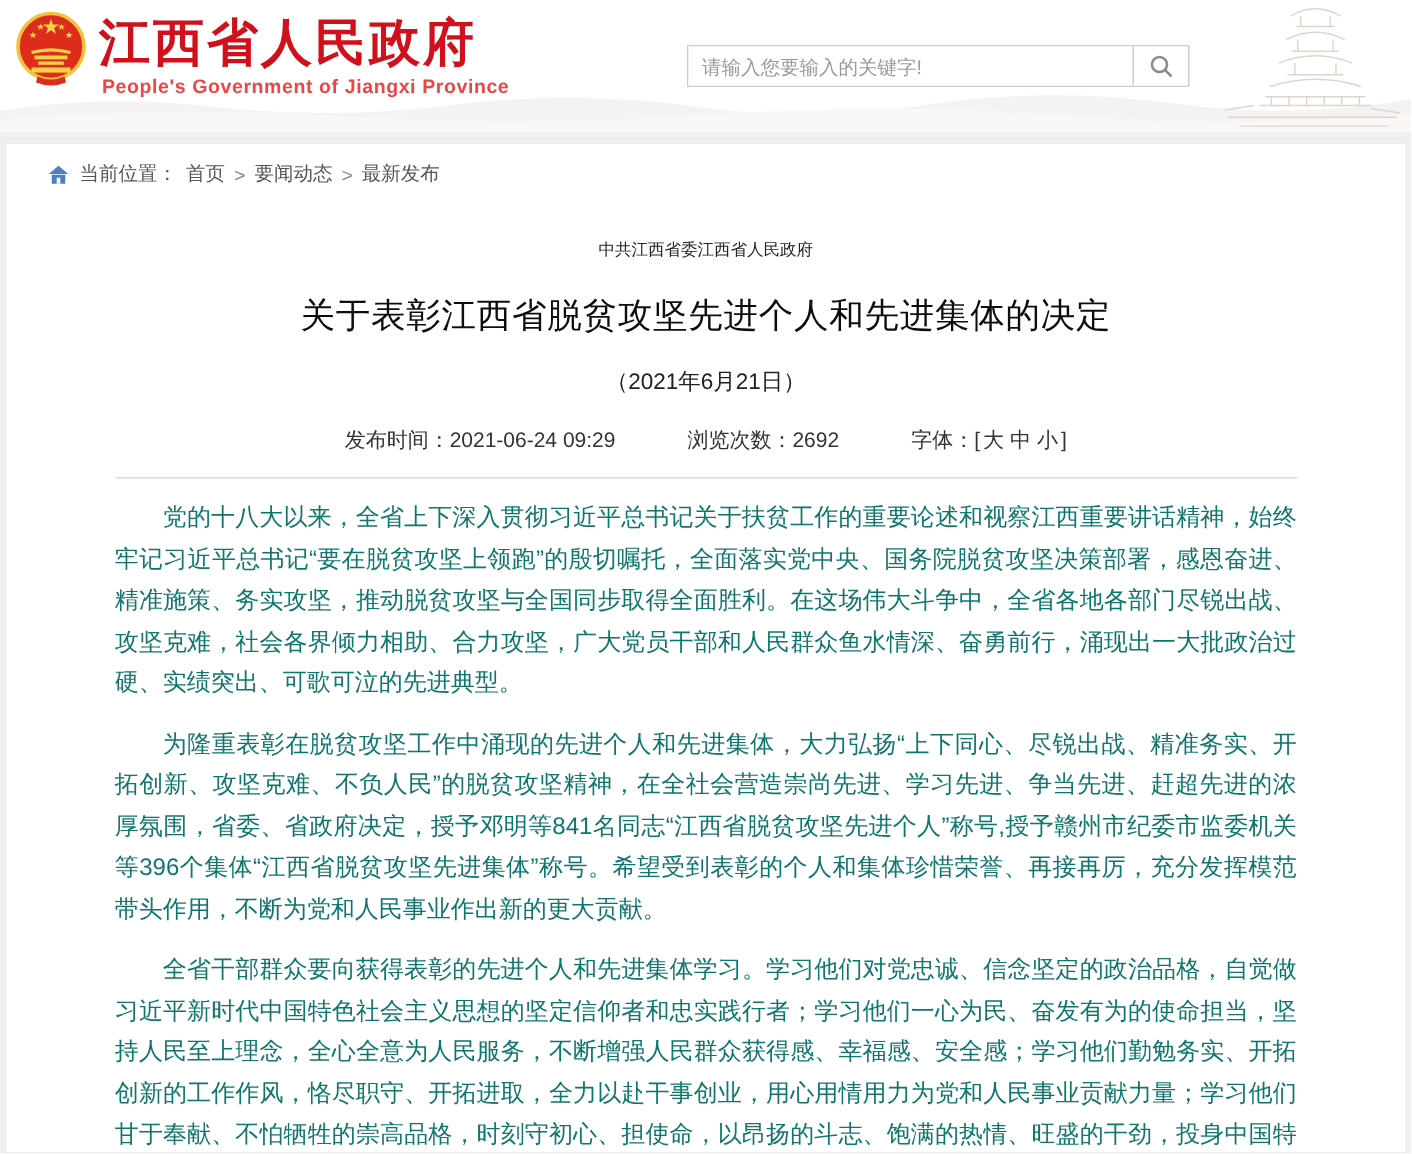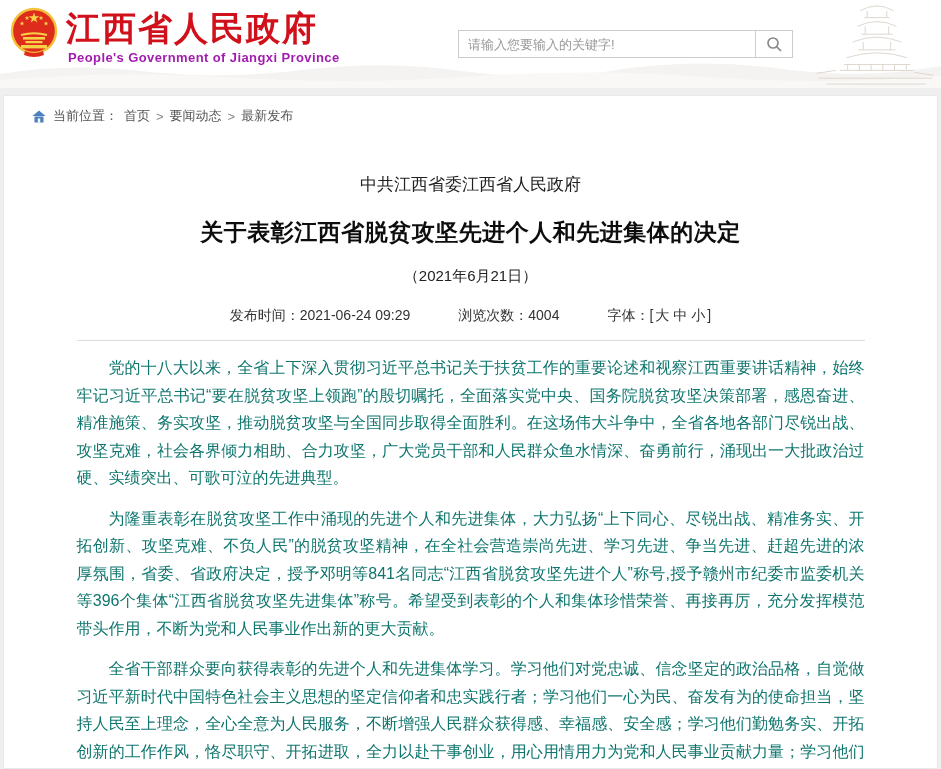--- a/index.html
+++ b/index.html
@@ -7,21 +7,21 @@
   body { font-family:"Liberation Sans","DejaVu Sans",sans-serif; background:#fff; }
   .page { position:relative; width:941px; height:769px; overflow:hidden; background:#fff; }
 
   
   .site-header { position:relative; width:941px; height:88px; background:#fff; overflow:hidden; }
   .mountains { position:absolute; left:0; bottom:0; width:941px; height:34px; pointer-events:none; }
   .pagoda { position:absolute; right:6px; top:0; width:120px; height:88px; pointer-events:none; }
   .logo { position:absolute; left:10px; top:4px; width:420px; height:70px; cursor:pointer; }
   .emblem { position:absolute; left:0; top:2px; width:48px; height:54px; }
   .site-name { position:absolute; left:56px; top:2px; font-size:34px; font-weight:700; color:#d0111b; letter-spacing:2px; white-space:nowrap; }
-  .site-name-en { position:absolute; left:58px; top:46px; font-size:13px; font-weight:700; color:#a21caf; letter-spacing:0.4px; white-space:nowrap; }
+  .site-name-en { position:absolute; left:58px; top:46px; font-size:13px; font-weight:700; color:#ef4444; letter-spacing:0.4px; white-space:nowrap; }
   .top-links { position:absolute; left:458px; top:4px; width:299px; text-align:right; font-size:12.5px; color:#333; }
   .top-links .lnk { cursor:pointer; color:#333; }
   .top-links .sep { color:#999; padding:0 5px; }
   .searchbar { position:absolute; left:458px; top:30px; width:335px; height:28px; border:1px solid #ccc; background:#fff; display:flex; }
   .searchbar input { flex:1; border:none; outline:none; padding:0 9px; font-size:13px; color:#444; font-family:inherit; }
   .searchbar input::placeholder { color:#9a9a9a; }
   .search-btn { width:37px; border-left:1px solid #ccc; background:#fff; display:flex; align-items:center; justify-content:center; cursor:pointer; }
 
   
   .lower { background:#efefef; padding:7px 3px 0 3px; height:681px; }
@@ -29,22 +29,22 @@
 
   
   .breadcrumb { display:flex; align-items:center; padding:11px 0 0 28px; font-size:13px; color:#555; }
   .breadcrumb .home-ico { margin-right:7px; display:inline-flex; }
   .breadcrumb .b-label { margin-right:6px; }
   .breadcrumb .b-link { cursor:pointer; color:#555; }
   .breadcrumb .b-sep { color:#888; padding:0 6px; }
 
   
   .article { width:788px; margin:0 auto; color:#333; }
-  .doc-issuer { margin-top:48px; text-align:center; font-size:17px; color:#222; }
-  .doc-title { margin-top:21px; text-align:center; font-size:23px; font-weight:700; color:#0d0d0d; letter-spacing:0.5px; }
+  .doc-issuer { margin-top:34px; text-align:center; font-size:11px; color:#222; }
+  .doc-title { margin-top:21px; text-align:center; font-size:23px; font-weight:400; color:#0d0d0d; letter-spacing:0.5px; }
   .doc-date { margin-top:19px; text-align:center; font-size:15px; color:#222; }
   .doc-meta { margin-top:21px; display:flex; justify-content:center; gap:48px; font-size:14px; color:#333; }
   .doc-meta .fs { cursor:pointer; margin:0 2px; }
   .doc-hr { margin-top:15px; border-top:1px solid #dcdcdc; height:0; }
   .doc-body { margin-top:7px; }
   .doc-body p { margin-top:13px; text-indent:2em; font-size:16px; line-height:27.5px; text-align:justify; color:#0f766e; }
 </style>
 </head>
 <body>
 
@@ -121,21 +121,21 @@
         <span class="b-link">最新发布</span>
       </div>
 
       <div class="article">
         <div class="doc-issuer">中共江西省委江西省人民政府</div>
         <div class="doc-title">关于表彰江西省脱贫攻坚先进个人和先进集体的决定</div>
         <div class="doc-date">（2021年6月21日）</div>
 
         <div class="doc-meta">
           <span><span>发布时间：</span><span>2021-06-24 09:29</span></span>
-          <span><span>浏览次数：</span><span>4004</span></span>
+          <span><span>浏览次数：</span><span>2692</span></span>
           <span><span>字体：</span><span>[</span><span class="fs">大</span><span class="fs">中</span><span class="fs">小</span><span>]</span></span>
         </div>
 
         <div class="doc-hr"></div>
 
         <div class="doc-body">
           <p>党的十八大以来，全省上下深入贯彻习近平总书记关于扶贫工作的重要论述和视察江西重要讲话精神，始终牢记习近平总书记“要在脱贫攻坚上领跑”的殷切嘱托，全面落实党中央、国务院脱贫攻坚决策部署，感恩奋进、精准施策、务实攻坚，推动脱贫攻坚与全国同步取得全面胜利。在这场伟大斗争中，全省各地各部门尽锐出战、攻坚克难，社会各界倾力相助、合力攻坚，广大党员干部和人民群众鱼水情深、奋勇前行，涌现出一大批政治过硬、实绩突出、可歌可泣的先进典型。</p>
           <p>为隆重表彰在脱贫攻坚工作中涌现的先进个人和先进集体，大力弘扬“上下同心、尽锐出战、精准务实、开拓创新、攻坚克难、不负人民”的脱贫攻坚精神，在全社会营造崇尚先进、学习先进、争当先进、赶超先进的浓厚氛围，省委、省政府决定，授予邓明等841名同志“江西省脱贫攻坚先进个人”称号,授予赣州市纪委市监委机关等396个集体“江西省脱贫攻坚先进集体”称号。希望受到表彰的个人和集体珍惜荣誉、再接再厉，充分发挥模范带头作用，不断为党和人民事业作出新的更大贡献。</p>
           <p>全省干部群众要向获得表彰的先进个人和先进集体学习。学习他们对党忠诚、信念坚定的政治品格，自觉做习近平新时代中国特色社会主义思想的坚定信仰者和忠实践行者；学习他们一心为民、奋发有为的使命担当，坚持人民至上理念，全心全意为人民服务，不断增强人民群众获得感、幸福感、安全感；学习他们勤勉务实、开拓创新的工作作风，恪尽职守、开拓进取，全力以赴干事创业，用心用情用力为党和人民事业贡献力量；学习他们甘于奉献、不怕牺牲的崇高品格，时刻守初心、担使命，以昂扬的斗志、饱满的热情、旺盛的干劲，投身中国特色社会主义伟大事业。</p>
 

